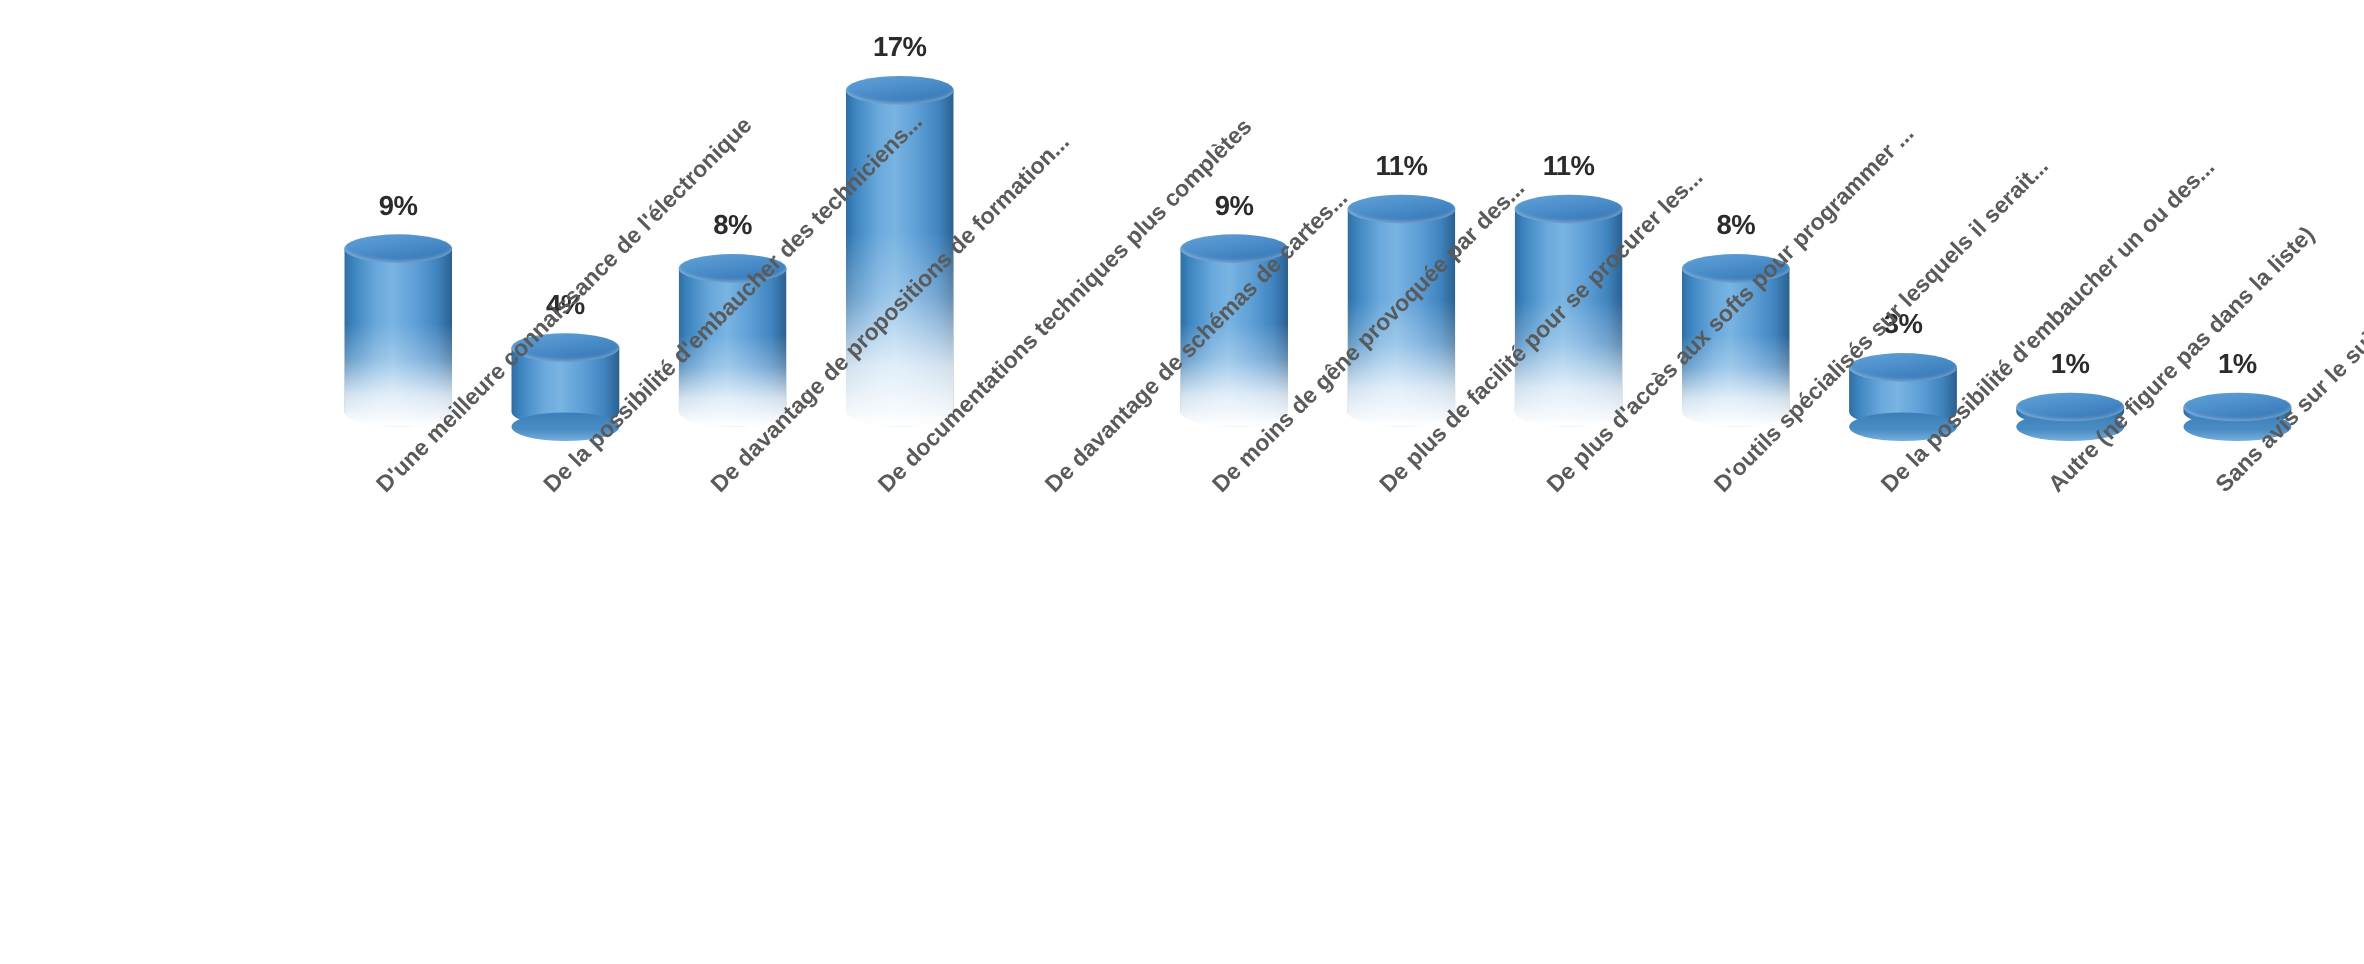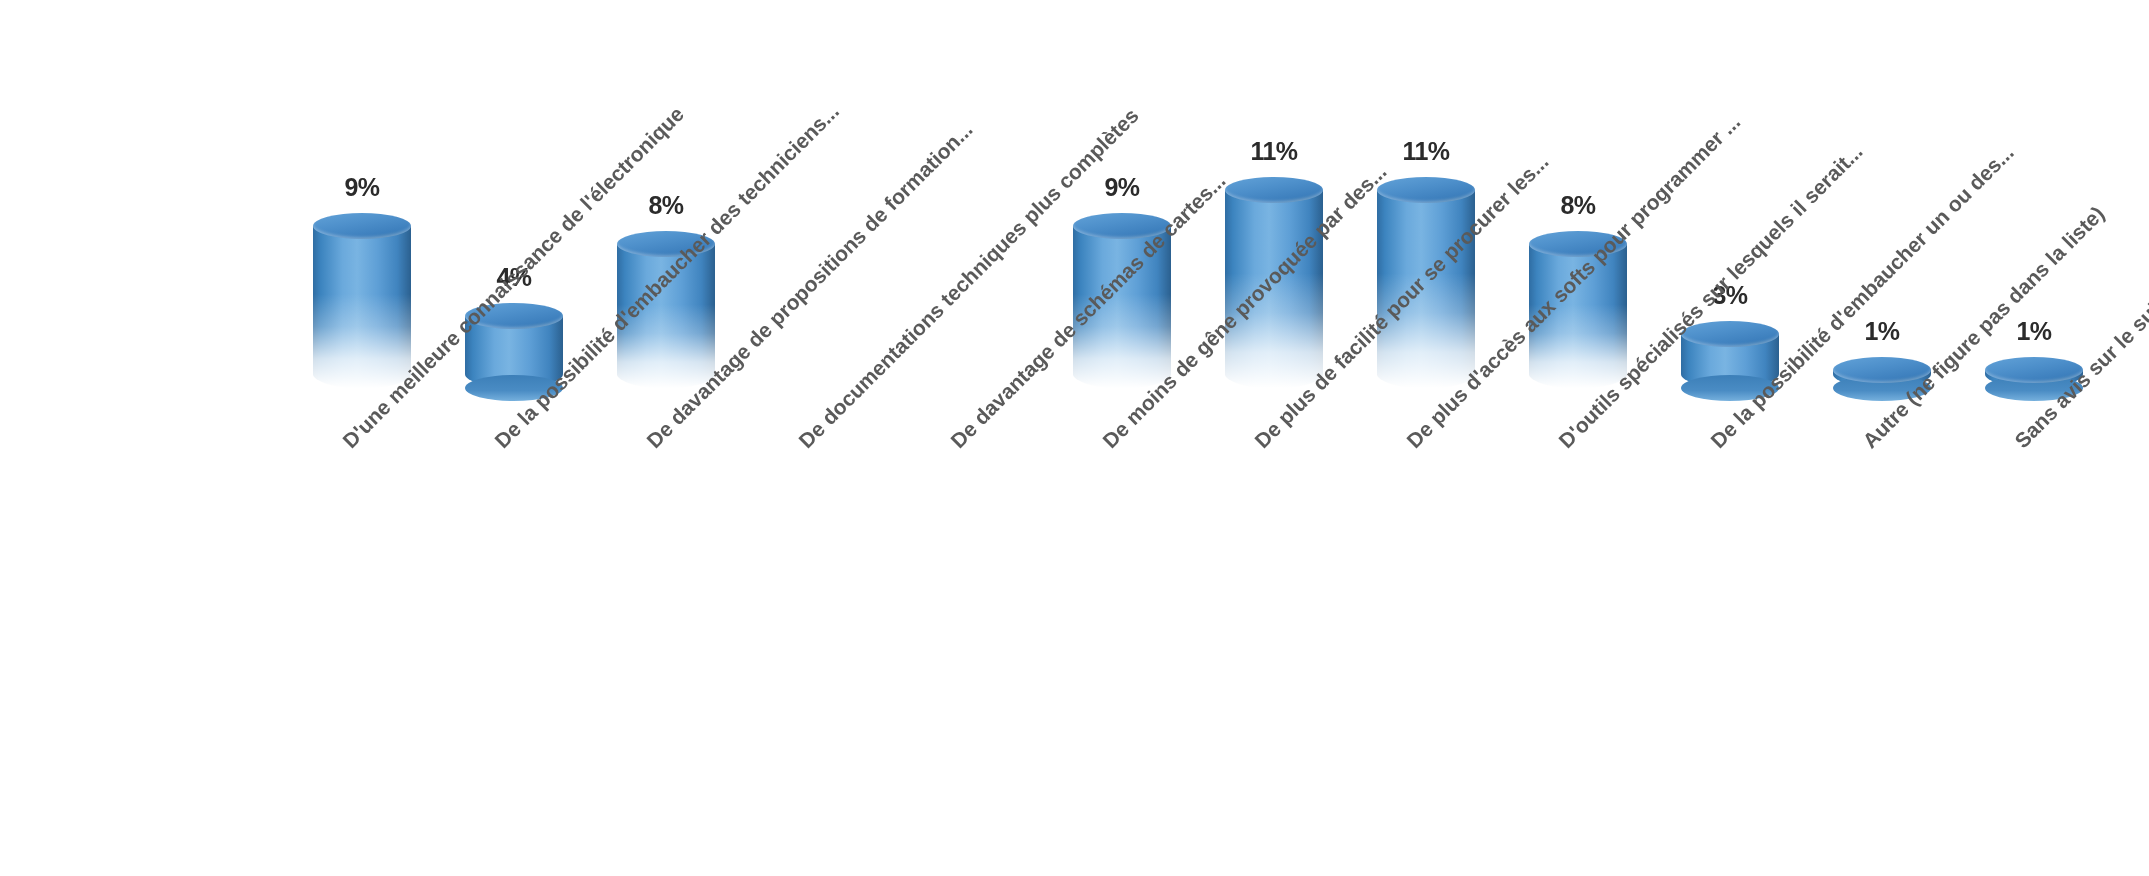--- a/index.html
+++ b/index.html
@@ -174,20 +174,28 @@
         <div class="value-label" style="bottom: 108px;">4%</div>
       </div>
       <div class="bar-slot" style="left: 611px;">
         <div class="cylinder" style="height: 144px; bottom: 12px;">
           <div class="cyl-body"></div>
           <div class="cyl-foot"></div>
           <div class="cyl-cap"></div>
         </div>
         <div class="value-label" style="bottom: 180px;">8%</div>
       </div>
+      <div class="bar-slot" style="left: 763px;">
+        <div class="cylinder" style="height: 306px; bottom: 12px;">
+          <div class="cyl-body"></div>
+          <div class="cyl-foot"></div>
+          <div class="cyl-cap"></div>
+        </div>
+        <div class="value-label" style="bottom: 342px;">17%</div>
+      </div>
       <div class="bar-slot" style="left: 1067px;">
         <div class="cylinder" style="height: 162px; bottom: 12px;">
           <div class="cyl-body"></div>
           <div class="cyl-foot"></div>
           <div class="cyl-cap"></div>
         </div>
         <div class="value-label" style="bottom: 198px;">9%</div>
       </div>
       <div class="bar-slot" style="left: 1219px;">
         <div class="cylinder" style="height: 198px; bottom: 12px;">

